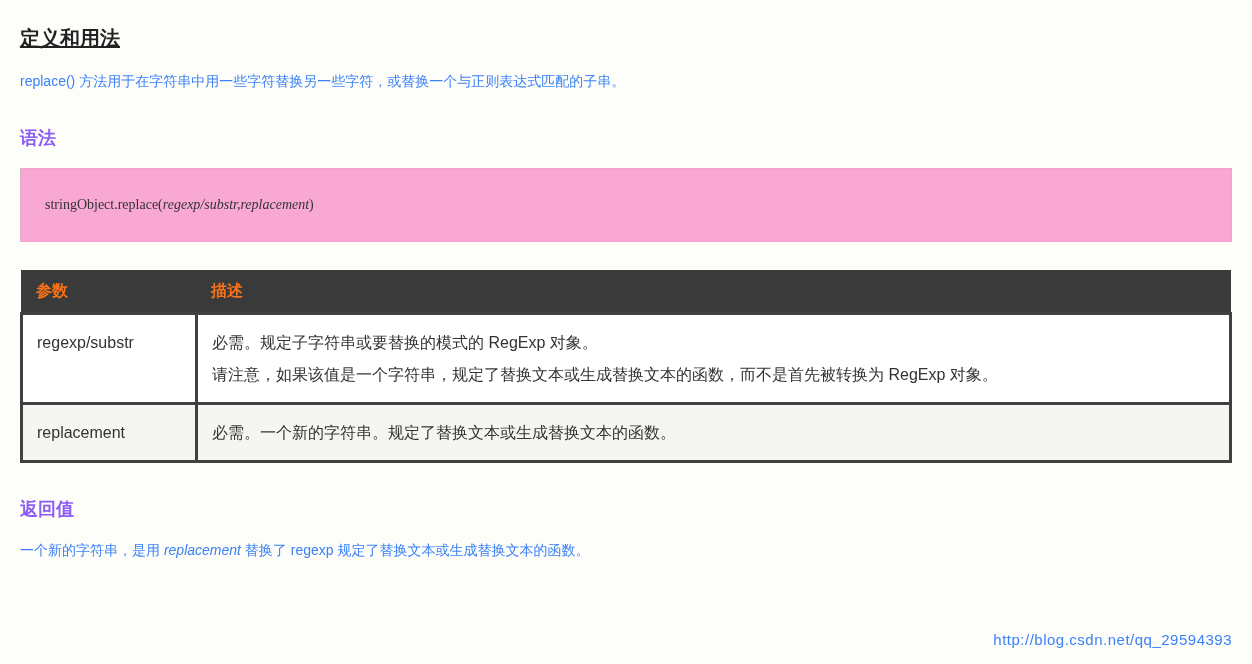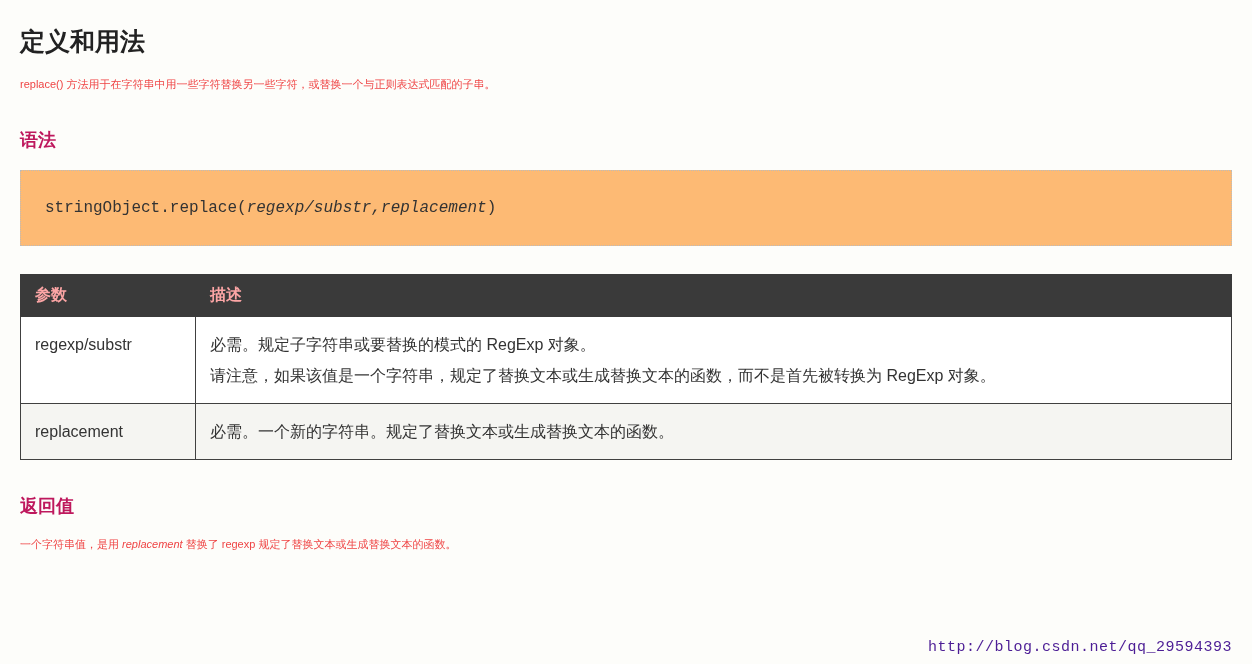--- a/index.html
+++ b/index.html
@@ -10,68 +10,69 @@
     body {
       font-family: "Microsoft YaHei", "PingFang SC", Arial, sans-serif;
       background: #fdfdfa;
       width: 1252px;
       height: 664px;
       padding: 25px 20px 10px 20px;
       color: #333;
       position: relative;
     }
     h2 {
-      font-size: 25px;
+      font-size: 20px;
       font-weight: bold;
       color: #222;
       margin-bottom: 18px;
+      text-decoration: underline;
     }
     h3 {
       font-size: 18px;
       font-weight: bold;
-      color: #be185d;
+      color: #8b5cf6;
       margin-top: 34px;
       margin-bottom: 18px;
     }
     .desc {
-      font-size: 11px;
-      color: #ef4444;
+      font-size: 14px;
+      color: #3b82f6;
       line-height: 1.6;
       margin-bottom: 8px;
     }
     .code-block {
       border: 1px dotted #bbb;
-      background: #fdba74;
+      background: #f9a8d4;
       padding: 28px 24px;
       margin-top: 14px;
       margin-bottom: 28px;
-      font-family: Liberation Mono, monospace;
-      font-size: 16px;
+      font-family: Liberation Serif, serif;
+      font-size: 14px;
       color: #333;
     }
     .code-block .italic {
       font-style: italic;
     }
     table {
       width: 100%;
       border-collapse: collapse;
       border: 1px solid #aaa;
       margin-bottom: 10px;
     }
     thead th {
       background: #3a3a3a;
-      color: #fca5a5;
+      color: #f97316;
       text-align: left;
       font-weight: bold;
       font-size: 16px;
       padding: 10px 14px;
       border: 1px solid #3a3a3a;
     }
     tbody td {
-      border: 1px solid #404040;
+      border: 3px solid #404040;
       padding: 14px 14px;
       font-size: 16px;
       color: #333;
       vertical-align: top;
       line-height: 1.7;
     }
     tbody tr:nth-child(odd) td {
       background: #ffffff;
     }
     tbody tr:nth-child(even) td {
@@ -85,24 +86,24 @@
     }
     .col1 {
       width: 175px;
     }
     .return-desc .italic {
       font-style: italic;
     }
     .watermark {
       position: absolute;
       right: 20px;
-      bottom: 8px;
+      bottom: 16px;
       font-size: 15px;
-      color: #4c1d95;
-      font-family: Liberation Mono, monospace;
+      color: #3b82f6;
+      font-family: Liberation Sans, sans-serif;
       letter-spacing: 0.5px;
     }
   </style>
 </head>
 <body>
 
 <h2>定义和用法</h2>
 <p class="desc">replace() 方法用于在字符串中用一些字符替换另一些字符，或替换一个与正则表达式匹配的子串。</p>
 
 <h3>语法</h3>
@@ -129,16 +130,16 @@
       <td class="col1">replacement</td>
       <td>
         <p>必需。一个新的字符串。规定了替换文本或生成替换文本的函数。</p>
       </td>
     </tr>
   </tbody>
 </table>
 
 <h3>返回值</h3>
 <p class="desc return-desc">
-  <span>一个字符串值，是用 </span><span class="italic">replacement</span><span> 替换了 regexp 规定了替换文本或生成替换文本的函数。</span>
+  <span>一个新的字符串，是用 </span><span class="italic">replacement</span><span> 替换了 regexp 规定了替换文本或生成替换文本的函数。</span>
 </p>
 
 <div class="watermark">http://blog.csdn.net/qq_29594393</div>
 
 </body></html>

